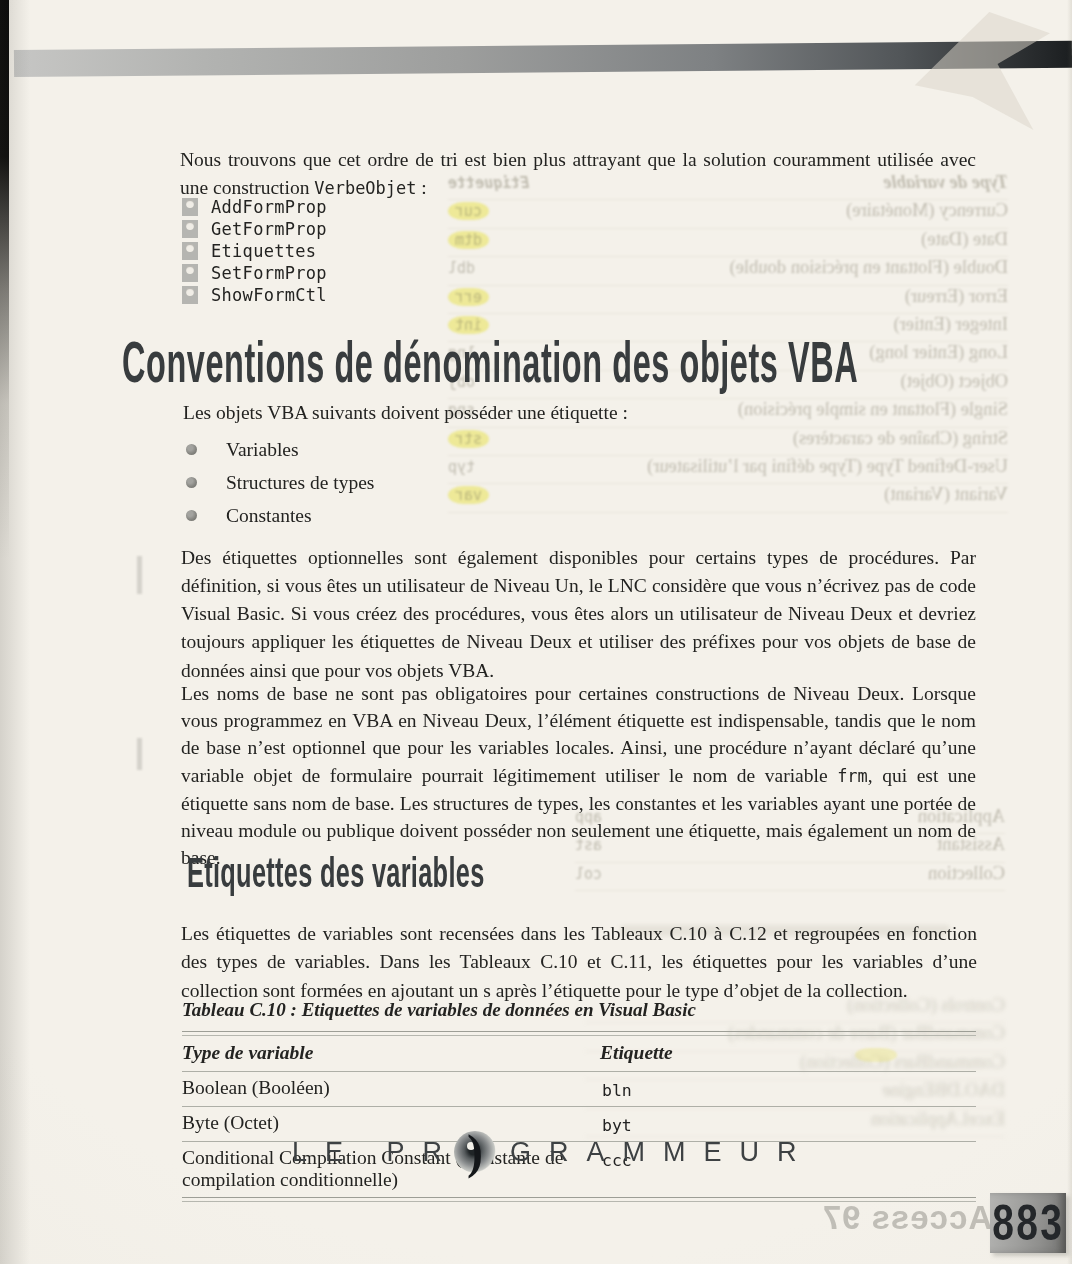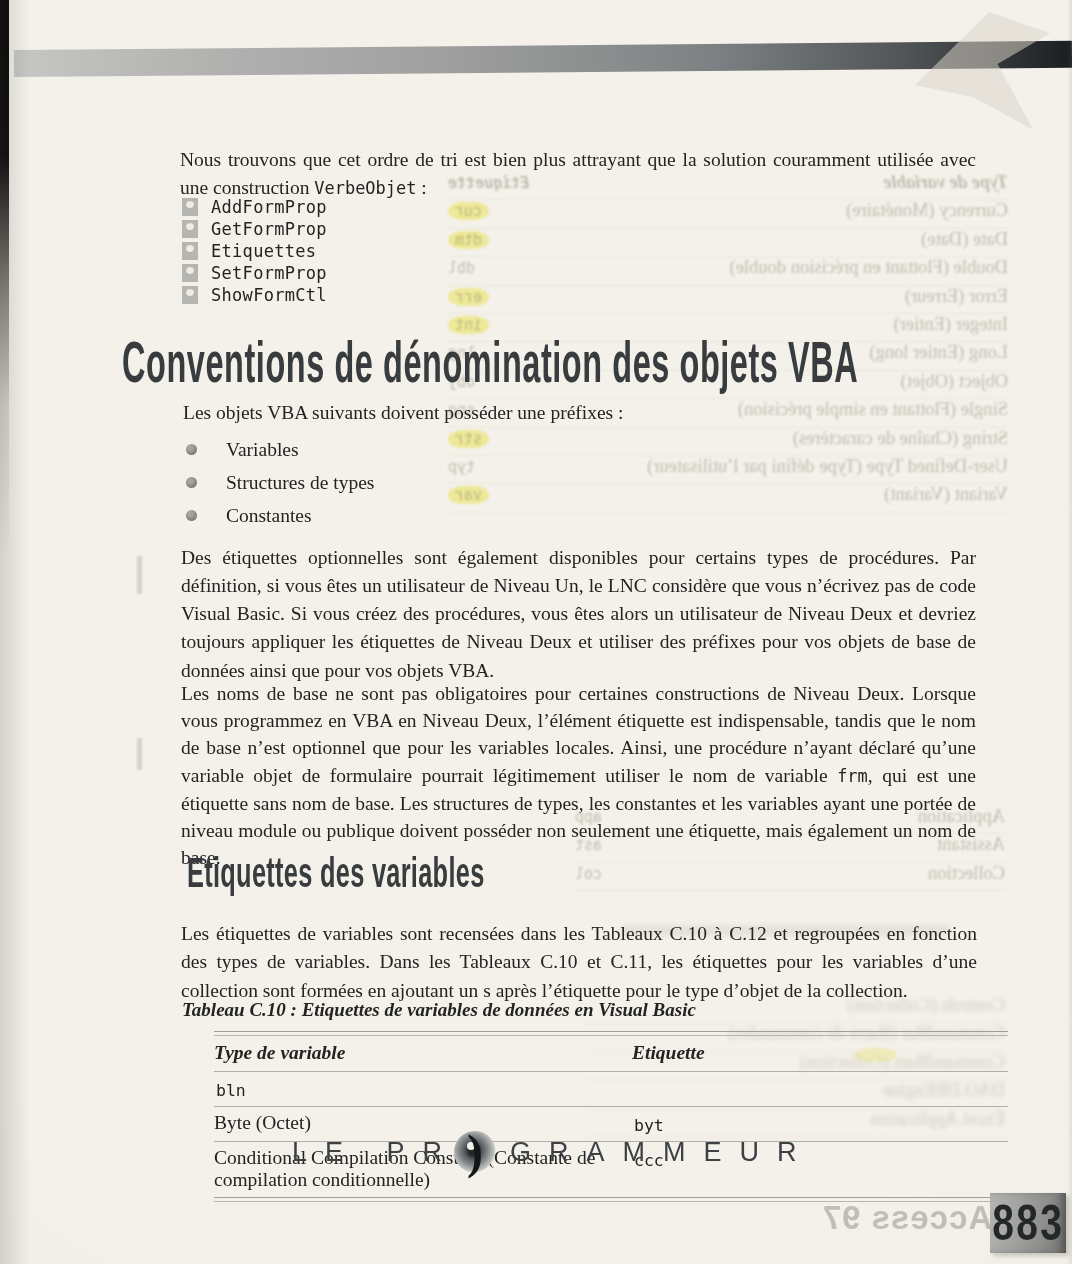--- a/index.html
+++ b/index.html
@@ -59,21 +59,21 @@
      font-size:43px;color:#383c3e;transform:scaleX(.59);transform-origin:left top;white-space:nowrap;letter-spacing:.5px;}
   .lead{position:absolute;left:183px;top:402px;font-size:19.5px;}
 
   .blist{position:absolute;left:186px;top:433px;}
   .bitem{display:flex;align-items:center;height:33px;}
   .dot{width:11px;height:11px;border-radius:50%;flex:0 0 11px;
      background:radial-gradient(circle at 38% 35%, #a3a39f 0 25%, #84847f 60%, #6d6d68 100%);}
   .btext{margin-left:29px;font-size:19.5px;}
 
   .caption{position:absolute;left:182px;top:999px;font-size:19px;font-weight:bold;font-style:italic;}
-  .vtable{position:absolute;left:182px;top:1031px;width:794px;font-size:19.5px;margin-left:32px;}
+  .vtable{position:absolute;left:182px;top:1031px;width:794px;font-size:19.5px;}
   .rule-double{height:3px;border-top:1px solid #9d9e96;border-bottom:1px solid #b6b7af;}
   .t-header{display:flex;padding:6px 0 7px;font-weight:bold;font-style:italic;}
   .t-row{display:flex;border-top:1px solid #aeafa7;padding:5px 0 6px;}
   .cell-l{width:418px;padding-right:22px;box-sizing:border-box;}
   .cell-r{font-family:"DejaVu Sans Mono","Liberation Mono",monospace;font-size:16.5px;padding-top:4px;color:#222;}
   .tag{position:relative;display:inline-block;padding:0 2px;}
   .tag.hl::before{content:"";position:absolute;left:-8px;right:-10px;top:-1px;bottom:-4px;
      background:#e7e23f;opacity:.8;border-radius:45% 55% 50% 50%/60% 60% 55% 55%;
      transform:rotate(-1.2deg);z-index:-1;filter:blur(.4px);}
 
@@ -215,21 +215,21 @@
         <span class="ctext">SetFormProp</span>
       </div>
       <div class="codeline">
         <span class="cbullet"></span>
         <span class="ctext">ShowFormCtl</span>
       </div>
     </div>
 
   <div class="h1">Conventions de dénomination des objets VBA</div>
 
-  <div class="lead">Les objets VBA suivants doivent posséder une préfixes :</div>
+  <div class="lead">Les objets VBA suivants doivent posséder une étiquette :</div>
   <div class="blist">
       <div class="bitem">
         <span class="dot"></span>
         <span class="btext">Variables</span>
       </div>
       <div class="bitem">
         <span class="dot"></span>
         <span class="btext">Structures de types</span>
       </div>
       <div class="bitem">
@@ -246,20 +246,21 @@
 
   <div class="caption">Tableau C.10 : Etiquettes de variables de données en Visual Basic</div>
   <div class="vtable">
     <div class="rule-double"></div>
     <div class="t-header">
       <div class="cell-l">Type de variable</div>
       <div class="cell-rh" style="font-weight: bold; font-style: italic;">Etiquette</div>
     </div>
     <div>
         <div class="t-row">
+          <div class="cell-l">Boolean (Booléen)</div>
           <div class="cell-r"><span class="tag hl">bln</span></div>
         </div>
         <div class="t-row">
           <div class="cell-l">Byte (Octet)</div>
           <div class="cell-r"><span class="tag">byt</span></div>
         </div>
         <div class="t-row">
           <div class="cell-l">Conditional Compilation Constant (Constante de compilation conditionnelle)</div>
           <div class="cell-r"><span class="tag">ccc</span></div>
         </div>

